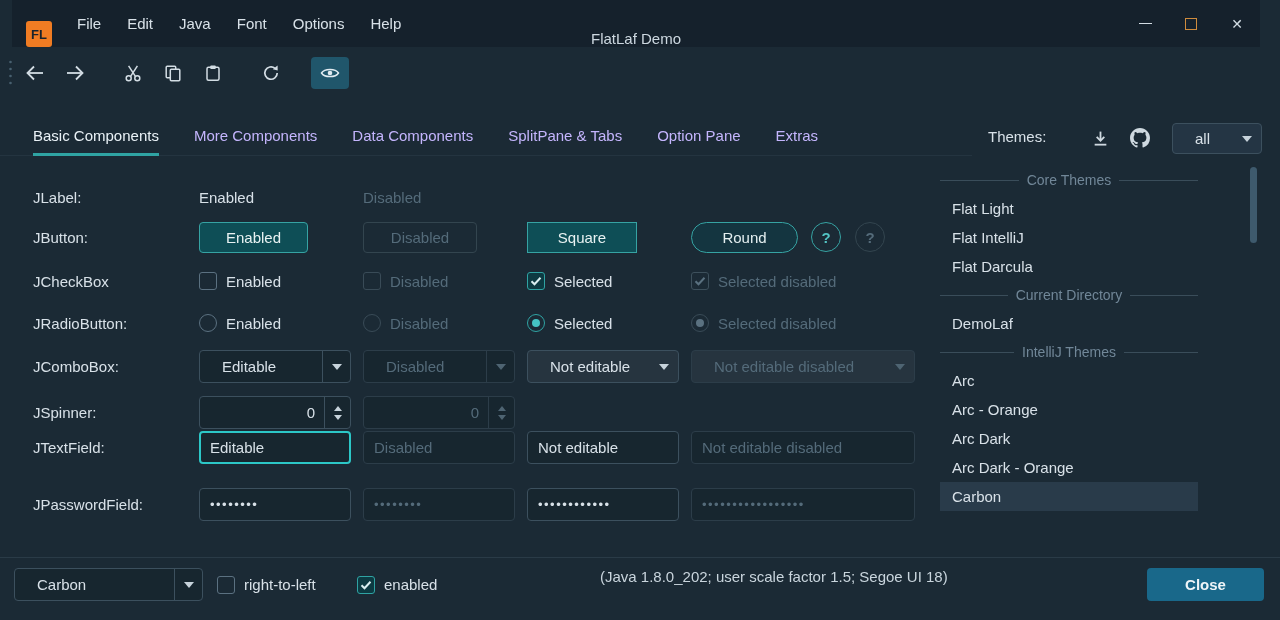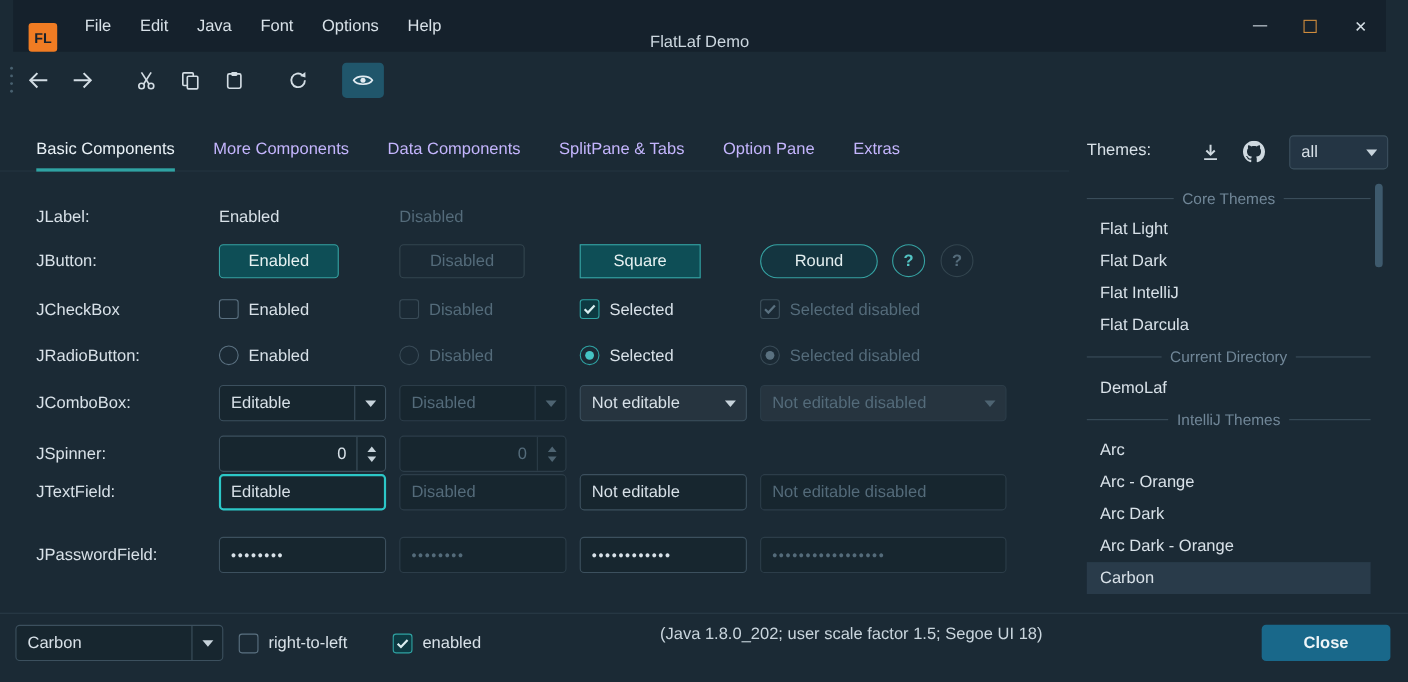--- a/index.html
+++ b/index.html
@@ -35,32 +35,32 @@
   
   .tabstrip{position:absolute;top:118px;left:0;width:972px;height:38px;border-bottom:1px solid #243440;display:flex;padding-left:33px}
   .tab{position:relative;height:38px;line-height:36px;margin-right:35px;color:#c4b5fd;cursor:default;white-space:nowrap}
   .tab.sel{color:#eaf2f7}
   .tab.sel::after{content:"";position:absolute;left:0;right:0;bottom:0;height:3px;background:var(--accent)}
 
   
   .themes-label{position:absolute;left:988px;top:118px;height:38px;line-height:38px;color:var(--text)}
   .icon-btn{position:absolute;top:124px;width:32px;height:28px;display:flex;align-items:center;justify-content:center;color:#cfd9e0;border-radius:4px}
   .combo{display:flex;align-items:center;background:var(--field);border:1px solid var(--border);border-radius:4px;height:33px;overflow:hidden}
-  .combo .combo-text{flex:1;padding-left:10px;white-space:nowrap;overflow:hidden}
+  .combo .combo-text{flex:1;padding-left:22px;white-space:nowrap;overflow:hidden}
   .combo .combo-arrow{width:28px;height:100%;display:flex;align-items:center;justify-content:center;color:#c7d3db}
   .combo .combo-arrow.split{border-left:1px solid var(--border)}
   .combo.ne{background:var(--ne-bg)}
   .combo.dis{border-color:var(--border-dis)}
   .combo.dis .combo-text{color:var(--muted)}
   .combo.dis .combo-arrow{color:#4e6472}
   .combo.dis .combo-arrow.split{border-left-color:var(--border-dis)}
   .chev-down{width:0;height:0;border-left:5px solid transparent;border-right:5px solid transparent;border-top:6px solid currentColor}
 
   
-  .theme-list{position:absolute;left:988px;top:166px;width:258px}
+  .theme-list{position:absolute;left:940px;top:166px;width:258px}
   .tl-item{height:29px;line-height:29px;padding-left:12px;cursor:default}
   .tl-item.sel{background:var(--sel)}
   .tl-sep{height:28px;display:flex;align-items:center;color:#718798;font-size:14px}
   .tl-sep .line{flex:1;height:1px;background:#3a4d5a}
   .tl-sep .sep-label{padding:0 8px;white-space:nowrap}
   .vscroll{position:absolute;left:1250px;top:167px;width:7px;height:372px}
   .vthumb{position:absolute;top:0;left:0;width:7px;height:76px;background:#3e5a6d;border-radius:3.5px}
 
   
   .row{position:absolute;left:0;width:972px}
@@ -224,21 +224,20 @@
     </span>
 </div>
 
 <div class="theme-list">
   <div class="tl-sep">
       <span class="line"></span>
       <span class="sep-label">Core Themes</span>
       <span class="line"></span>
     </div>
   <div class="tl-item">Flat Light</div>
-  <div class="tl-item">Flat Dark</div>
   <div class="tl-item">Flat IntelliJ</div>
   <div class="tl-item">Flat Darcula</div>
   <div class="tl-sep">
       <span class="line"></span>
       <span class="sep-label">Current Directory</span>
       <span class="line"></span>
     </div>
   <div class="tl-item">DemoLaf</div>
   <div class="tl-sep">
       <span class="line"></span>

